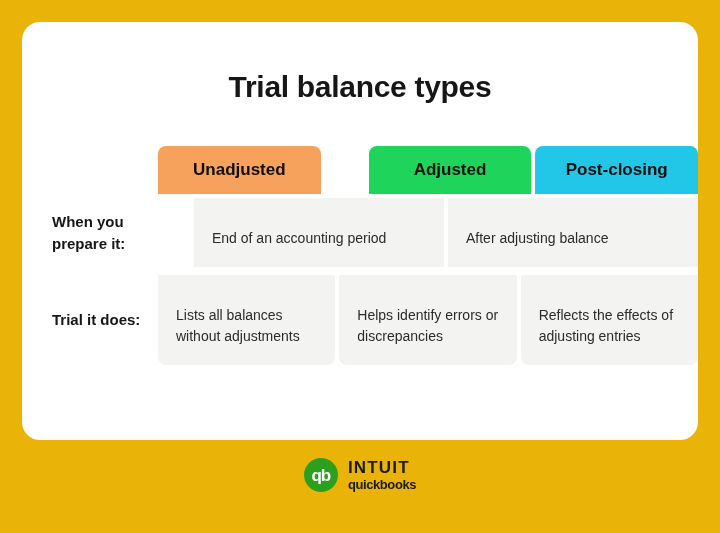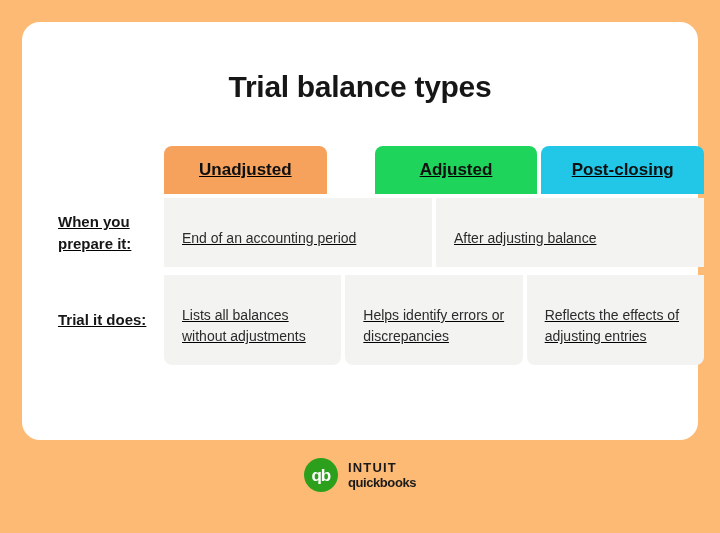--- a/index.html
+++ b/index.html
@@ -10,21 +10,21 @@
     width: 720px;
     height: 533px;
     background: #f7f6f3;
     font-family: "Liberation Sans", sans-serif;
     overflow: hidden;
   }
   .page {
     position: relative;
     width: 720px;
     height: 533px;
-    background: #fdba74;
+    background: #eab308;
     box-sizing: border-box;
   }
   .card {
     position: absolute;
     left: 22px;
     top: 22px;
     width: 676px;
     height: 418px;
     background: #ffffff;
     border-radius: 18px;
@@ -36,24 +36,23 @@
     top: 48px;
     width: 676px;
     text-align: center;
     font-size: 30px;
     font-weight: bold;
     color: #161616;
     letter-spacing: -0.3px;
   }
   .table {
     position: absolute;
-    left: 6px;
+    left: 0;
     top: 124px;
     width: 676px;
-    text-decoration: underline;
   }
   .table-row {
     display: flex;
     align-items: stretch;
   }
   .rowlabel-col {
     width: 136px;
     flex: 0 0 136px;
     padding-left: 30px;
     box-sizing: border-box;
@@ -94,21 +93,21 @@
 
   .body-row .cell {
     background: #f3f3f1;
     padding: 30px 18px 18px 18px;
     font-size: 14px;
     color: #2b2b2b;
     line-height: 1.5;
   }
   .body-row.first-body .cell { min-height: 62px; }
   .body-row.last-body .cell  { min-height: 66px; border-radius: 0 0 8px 8px; }
-  .body-row.first-body { margin-bottom: 4px; }
+  .body-row.first-body { margin-bottom: 4px; gap: 36px; }
   .body-row.last-body .cell { }
 
   .row-sep { height: 4px; }
 
   
   .footer {
     position: absolute;
     left: 0;
     top: 458px;
     width: 720px;
@@ -137,21 +136,21 @@
     letter-spacing: -1px;
     line-height: 1;
   }
   .qb-words {
     display: flex;
     flex-direction: column;
     justify-content: center;
     line-height: 1;
   }
   .qb-intuit {
-    font-size: 13px;
+    font-size: 17px;
     font-weight: bold;
     color: #1a1a1a;
     letter-spacing: 1.2px;
     margin-bottom: 2px;
   }
   .qb-quickbooks {
     font-size: 13px;
     font-weight: bold;
     color: #1a1a1a;
     letter-spacing: -0.4px;

